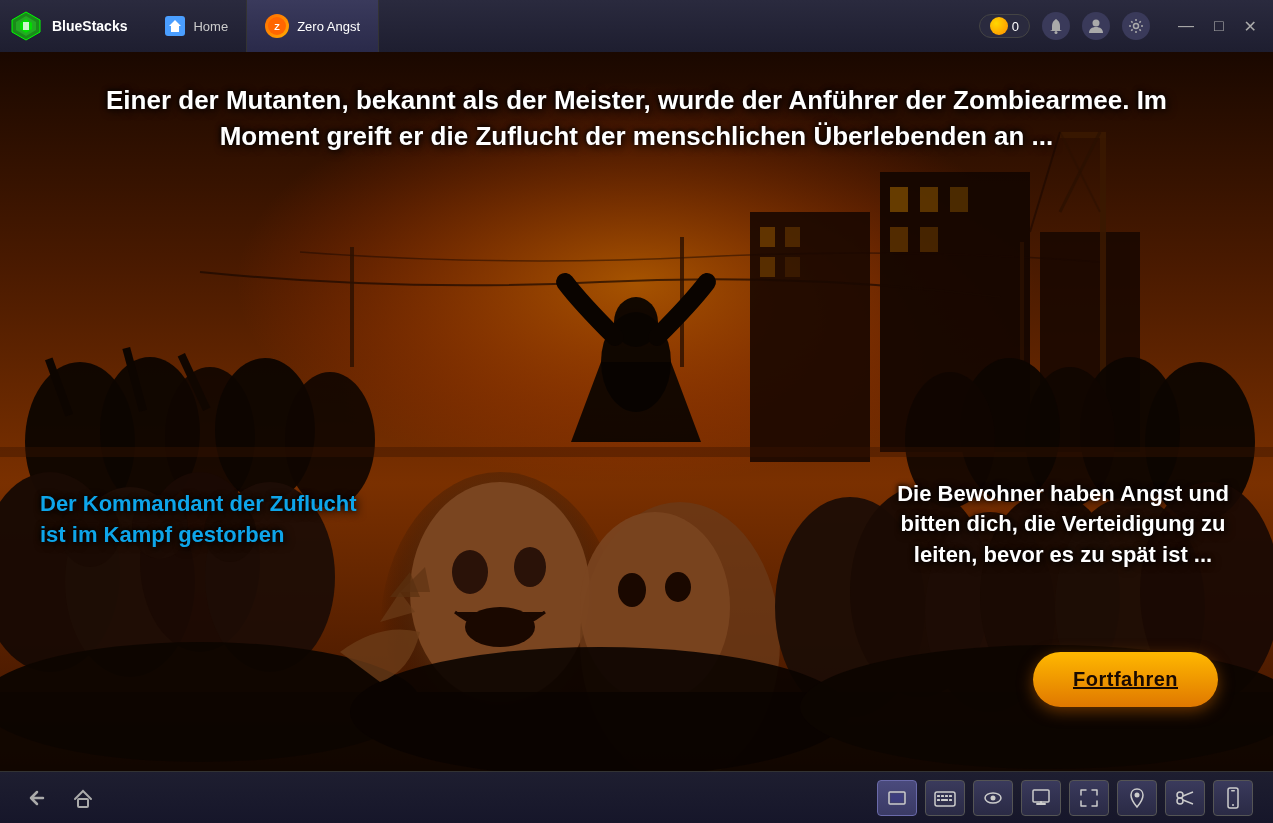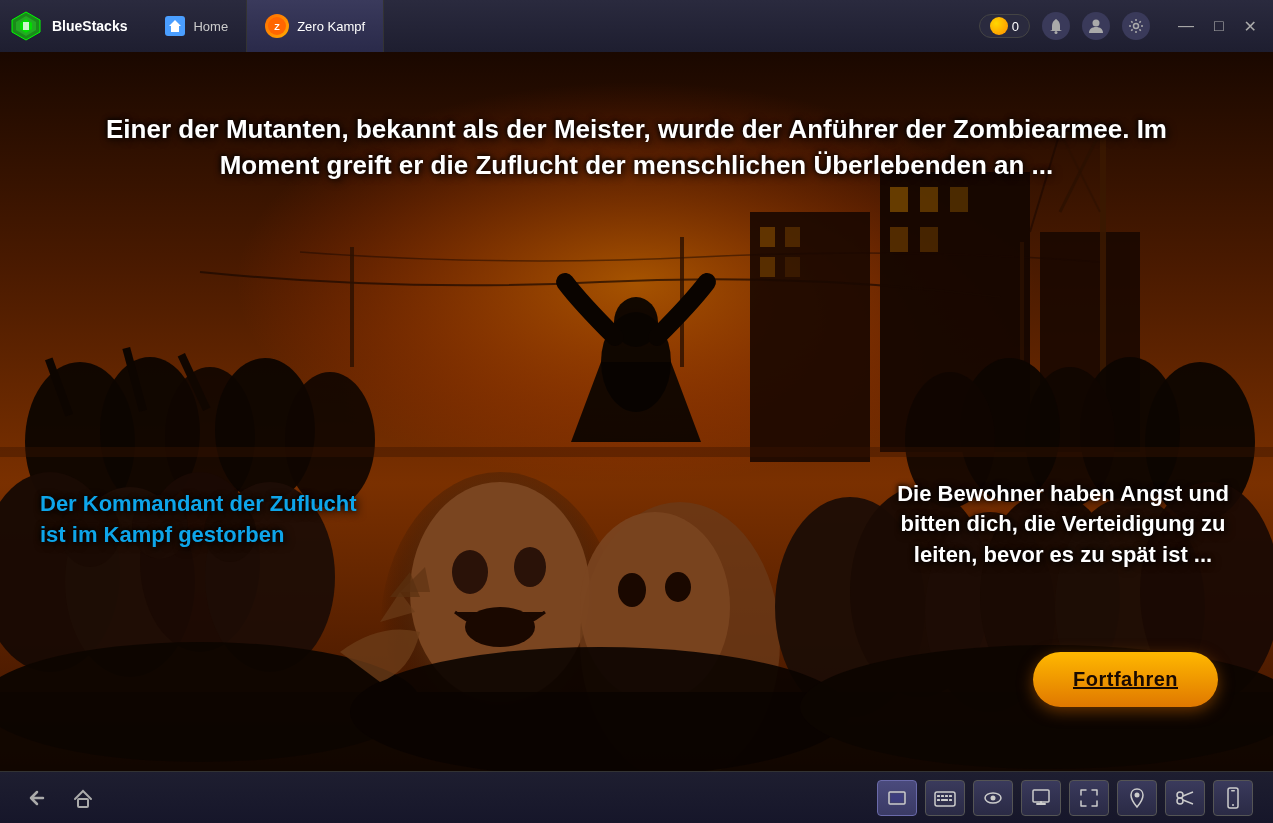--- a/index.html
+++ b/index.html
@@ -191,21 +191,20 @@
     }
 
     
     .story-text-top {
       position: absolute;
       top: 30px;
       left: 0; right: 0;
       text-align: center;
       padding: 0 80px;
       z-index: 5;
-      margin-top: 29px;
     }
 
     .story-text-top p {
       color: #fff;
       font-size: 26px;
       font-weight: bold;
       text-shadow: 2px 2px 8px rgba(0,0,0,0.9), -1px -1px 4px rgba(0,0,0,0.9);
       line-height: 1.4;
       font-family: Arial, sans-serif;
     }
@@ -354,21 +353,21 @@
       <span>Home</span>
     </div>
 
     <div class="tab active">
       <div class="tab-icon-zerocity">
         <svg width="20" height="20" viewBox="0 0 20 20">
           <circle cx="10" cy="10" r="9" fill="#ff6600"></circle>
           <text x="10" y="14" text-anchor="middle" font-size="9" font-weight="bold" fill="white">Z</text>
         </svg>
       </div>
-      <span>Zero Kampf</span>
+      <span>Zero Angst</span>
     </div>
   </div>
 
   <div id="titlebar-right">
     <div class="coin-badge">
       <div class="coin-icon"></div>
       <span>0</span>
     </div>
     <button class="titlebar-btn">
       <svg width="16" height="16" viewBox="0 0 16 16">

